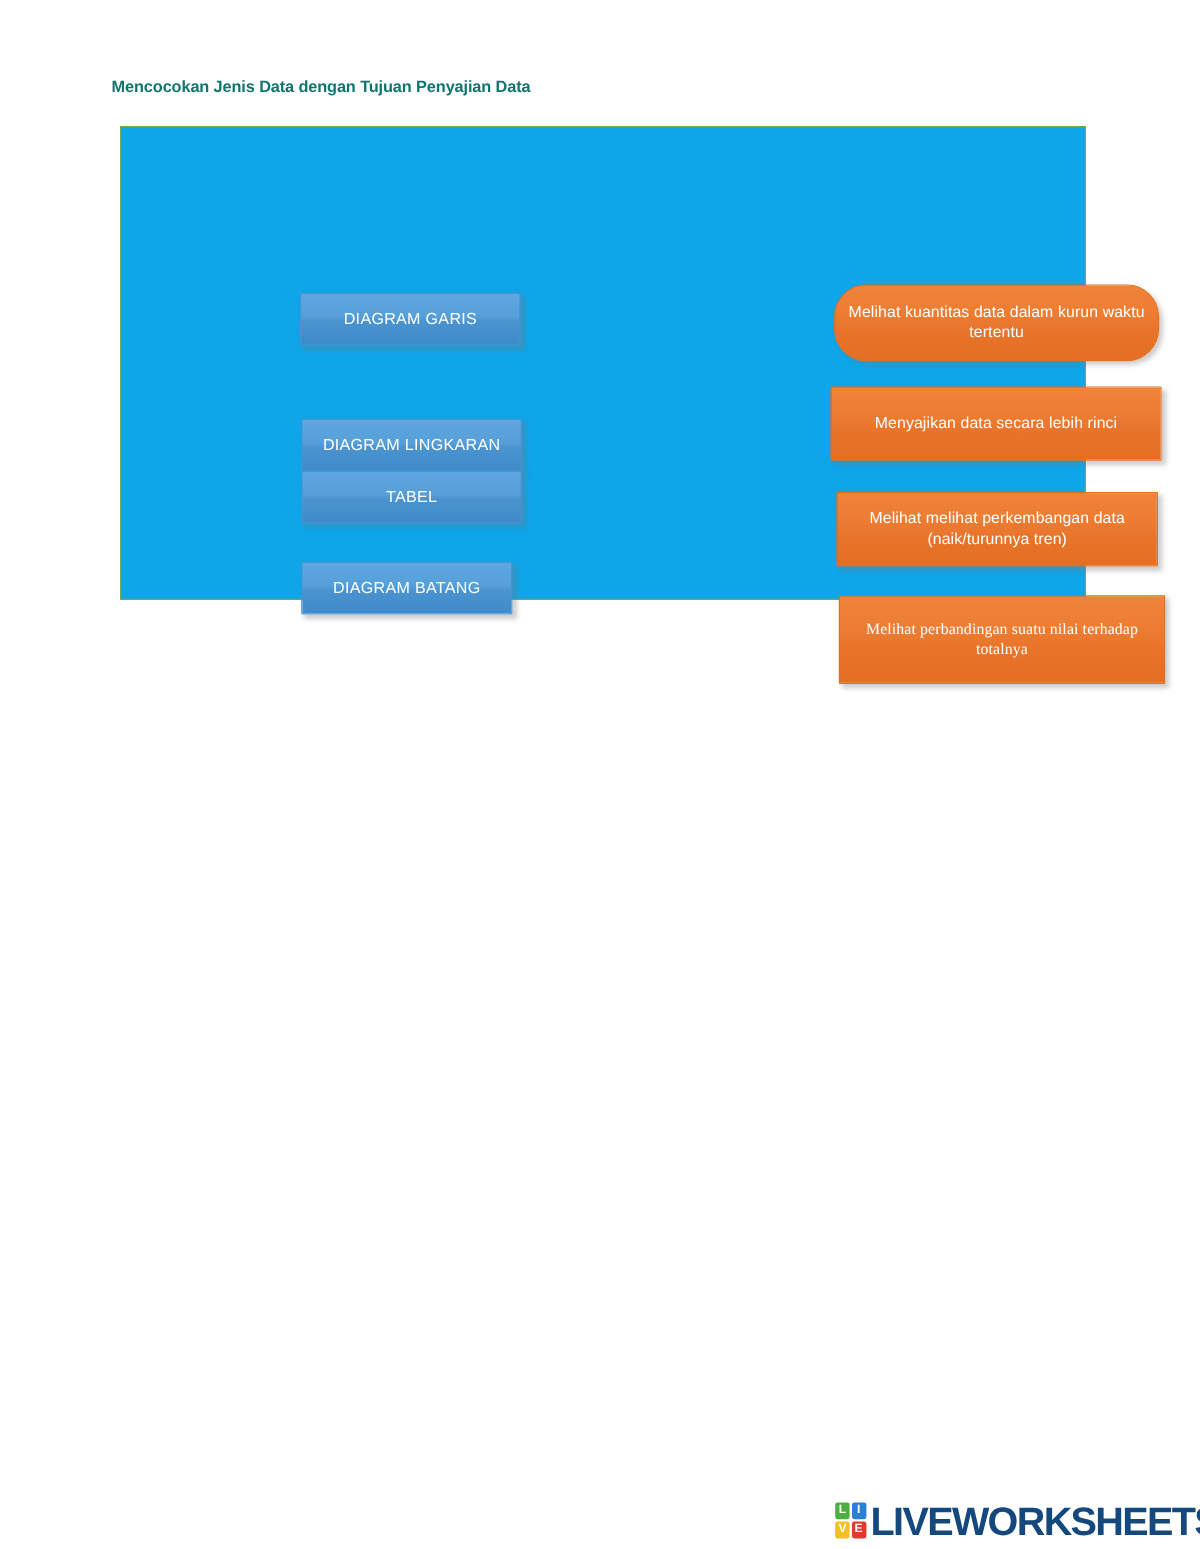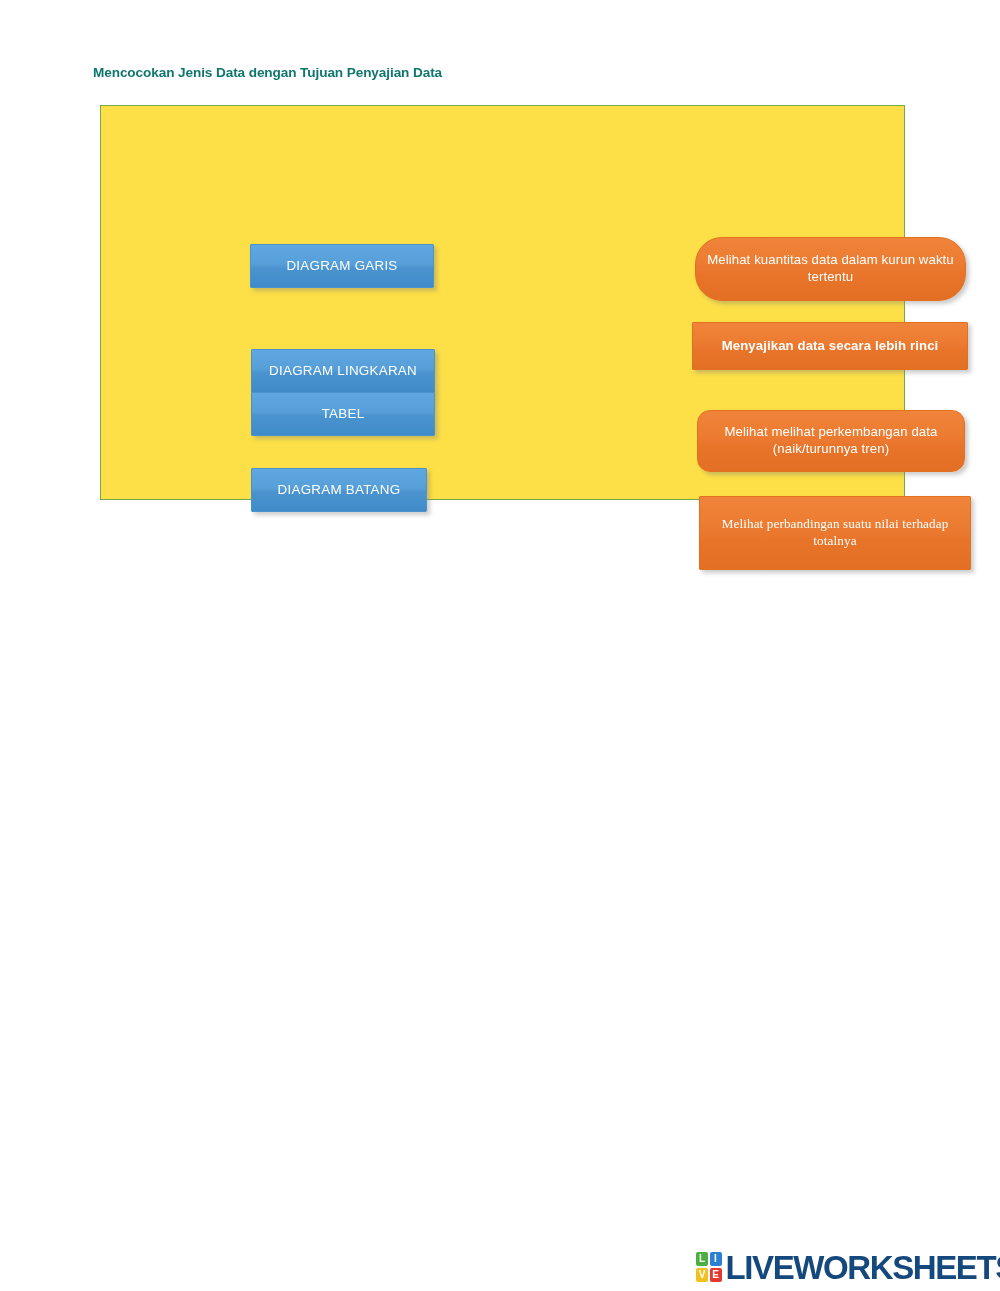--- a/index.html
+++ b/index.html
@@ -36,21 +36,21 @@
   }
 
   
   #activity-frame {
     position: absolute;
     left: 100px;
     top: 105px;
     width: 805px;
     height: 395px;
     border: 1.5px solid #76a94a;
-    background: #fde047;
+    background: #0ea5e9;
     box-sizing: border-box;
   }
 
   
   .box {
     position: absolute;
     box-sizing: border-box;
     display: flex;
     align-items: center;
     justify-content: center;
@@ -80,22 +80,22 @@
   }
 
   
   #item-diagram-garis      { left: 149px; top: 138px; width: 184px; height: 44px; }
   #item-diagram-lingkaran  { left: 150px; top: 211px; width: 184px; height: 44px; margin-top: 32px; }
   #item-tabel              { left: 150px; top: 286px; width: 184px; height: 44px; }
   #item-diagram-batang     { left: 150px; top: 362px; width: 176px; height: 44px; }
 
   
   #purpose-kuantitas   { left: 594px; top: 131px; width: 271px; height: 64px; border-radius: 27px; }
-  #purpose-rinci       { left: 591px; top: 216px; width: 276px; height: 48px; font-weight: bold; }
-  #purpose-perkembangan{ left: 596px; top: 304px; width: 268px; height: 62px; border-radius: 13px; }
+  #purpose-rinci       { left: 591px; top: 216px; width: 276px; height: 62px; }
+  #purpose-perkembangan{ left: 596px; top: 304px; width: 268px; height: 62px; }
   #purpose-perbandingan{ left: 598px; top: 390px; width: 272px; height: 74px; font-family: Liberation Serif, serif; }
 
   
   #liveworksheets-logo {
     position: absolute;
     left: 696px;
     top: 1246px;
     display: flex;
     align-items: center;
     height: 42px;

